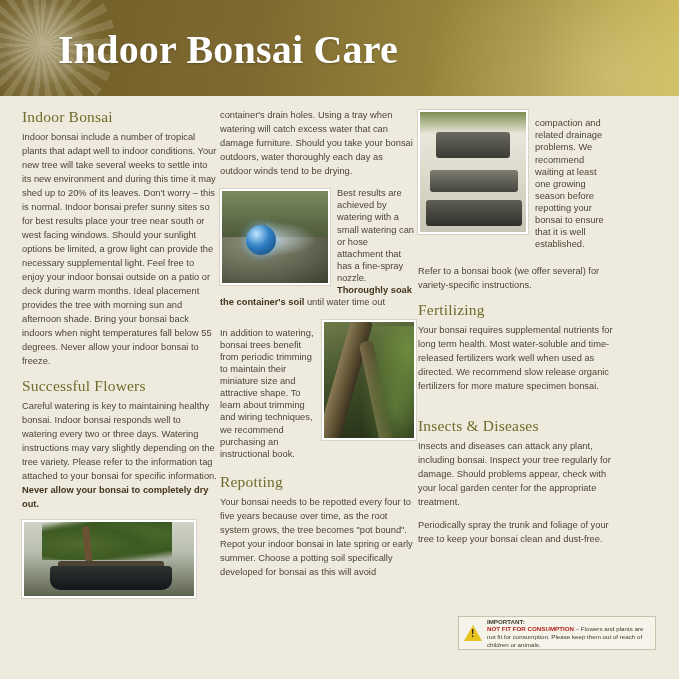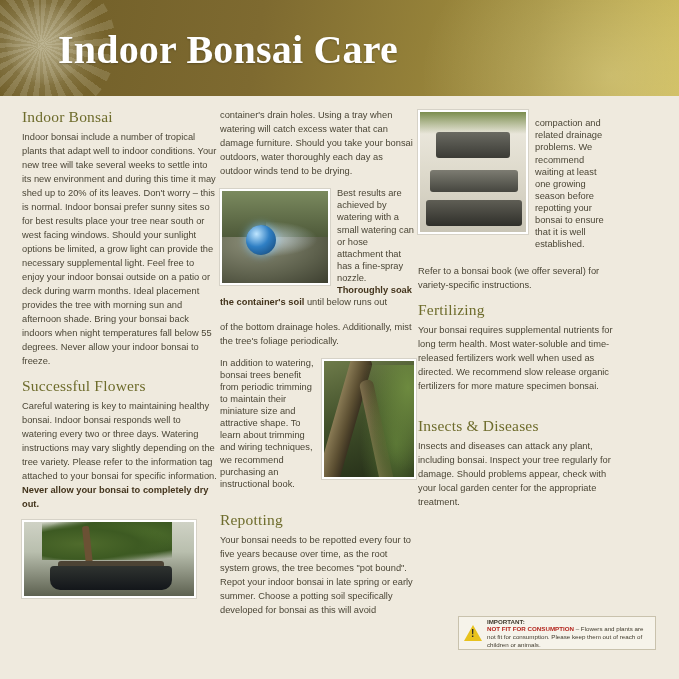--- a/index.html
+++ b/index.html
@@ -281,52 +281,52 @@
     </div>
 
     <div class="col">
       <p class="body">container's drain holes. Using a tray when watering will catch excess water that can damage furniture. Should you take your bonsai outdoors, water thoroughly each day as outdoor winds tend to be drying.</p>
 
       <div class="img-wrap-left photo ph-water">
         <div class="rock"></div>
         <div class="spray"></div>
         <div class="orb"></div>
       </div>
-      <p class="inline-note"><span>Best results are achieved by watering with a small watering can or hose attachment that has a fine-spray nozzle. </span><span class="strong-dark">Thoroughly soak the container's soil</span><span> until below runs out</span></p>
+      <p class="inline-note"><span>Best results are achieved by watering with a small watering can or hose attachment that has a fine-spray nozzle. </span><span class="strong-dark">Thoroughly soak the container's soil</span><span> until water time out</span></p>
       <div class="clear"></div>
-      <p class="body" style="margin-top:2px">of the bottom drainage holes. Additionally, mist the tree's foliage periodically.</p>
 
       <div class="img-wrap-right photo ph-branch">
         <div class="bark"></div>
         <div class="bark2"></div>
         <div class="leaves"></div>
       </div>
       <p class="inline-note">In addition to watering, bonsai trees benefit from periodic trimming to maintain their miniature size and attractive shape. To learn about trimming and wiring techniques, we recommend purchasing an instructional book.</p>
       <div class="clear"></div>
 
-      <h2 class="sec" style="margin-top:12px">Repotting</h2>
+      <h2 class="sec" style="margin-top:4px">Repotting</h2>
       <p class="body">Your bonsai needs to be repotted every four to five years because over time, as the root system grows, the tree becomes "pot bound". Repot your indoor bonsai in late spring or early summer. Choose a potting soil specifically developed for bonsai as this will avoid</p>
     </div>
 
     <div class="col">
       <div class="img-wrap-left photo ph-trays">
         <div class="twig"></div>
         <div class="tray-a"></div>
         <div class="tray-b"></div>
         <div class="tray-c"></div>
       </div>
       <p class="inline-note">compaction and related drainage problems. We recommend waiting at least one growing season before repotting your bonsai to ensure that it is well established.</p>
       <div class="clear"></div>
       <p class="body" style="margin-top:4px">Refer to a bonsai book (we offer several) for variety-specific instructions.</p>
 
       <h2 class="sec" style="">Fertilizing</h2>
       <p class="body">Your bonsai requires supplemental nutrients for long term health. Most water-soluble and time-released fertilizers work well when used as directed. We recommend slow release organic fertilizers for more mature specimen bonsai.</p>
 
       <h2 class="sec" style="margin-top:24px">Insects &amp; Diseases</h2>
       <p class="body">Insects and diseases can attack any plant, including bonsai. Inspect your tree regularly for damage. Should problems appear, check with your local garden center for the appropriate treatment.</p>
+      <p class="body">Periodically spray the trunk and foliage of your tree to keep your bonsai clean and dust-free.</p>
     </div>
   </div>
 
   <div class="warning">
     <div class="warn-tri"></div>
     <div class="warn-text">
       <span class="wt-title">IMPORTANT:</span>
       <br>
       <span class="wt-red">NOT FIT FOR CONSUMPTION</span><span> – Flowers and plants are not fit for consumption. Please keep them out of reach of children or animals.</span>
     </div>

